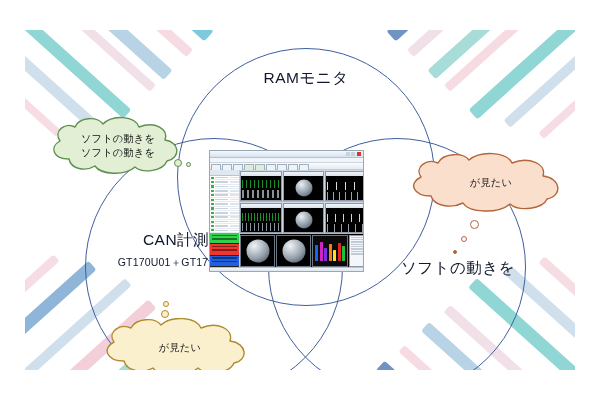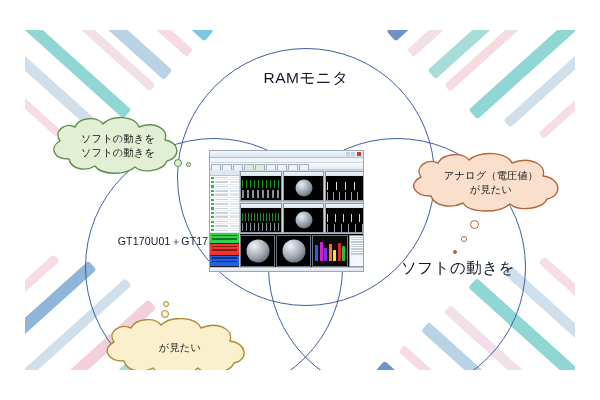--- a/index.html
+++ b/index.html
@@ -144,20 +144,21 @@
 
   <div class="venn" id="circle-ram"></div>
   <div class="venn" id="circle-can"></div>
   <div class="venn" id="circle-ana"></div>
 
   <div class="label-group" id="label-ram">
     <div class="lab-title">RAMモニタ</div>
   </div>
 
   <div class="label-group" id="label-can">
+    <div class="lab-title">CAN計測</div>
     <div class="lab-code">GT170U01＋GT171C01</div>
   </div>
 
   <div class="label-group" id="label-ana">
     <div class="lab-title">ソフトの動きを</div>
   </div>
 
   <div id="app-shot">
     <div class="app-title">
       <span class="dot" style="right:13px;background:#c9d3de;"></span>
@@ -357,21 +358,20 @@
     <span class="tail" style="left:143px;top:47px;width:5px;height:5px;background:#e2efd4;border:1.2px solid #5f8f4e;"></span>
   </div>
 
   <div class="cloud-wrap" id="cloud-peach">
     <svg width="176" height="62" viewBox="0 0 176 62">
       <path d="M28 44 C10 44 5 31 18 25 C11 15 24 6 35 11 C40 1 60 0 66 8
                C78 -2 104 0 109 11 C126 4 144 12 140 24 C158 26 160 44 144 47
                C140 57 116 60 107 52 C95 62 66 61 60 51 C48 57 31 54 28 44 Z" fill="#fbdfcd" stroke="#b4653a" stroke-width="1.4" stroke-linejoin="round"></path>
     </svg>
     <div class="cloud-text">
-      <span>アナログ（電圧値）</span>
       <span>が見たい</span>
     </div>
     <span class="tail" style="left:67px;top:68px;width:9px;height:9px;background:#fff;border:1.4px solid #b4653a;"></span>
     <span class="tail" style="left:58px;top:84px;width:6px;height:6px;background:#fff;border:1.3px solid #b4653a;"></span>
     <span class="tail" style="left:50px;top:98px;width:4px;height:4px;background:#b4653a;border:1px solid #b4653a;"></span>
   </div>
 
   <div class="cloud-wrap" id="cloud-yellow">
     <svg width="166" height="60" viewBox="0 0 166 60">
       <path d="M27 43 C9 43 5 30 17 24 C10 14 23 5 34 10 C39 0 58 -1 64 7

